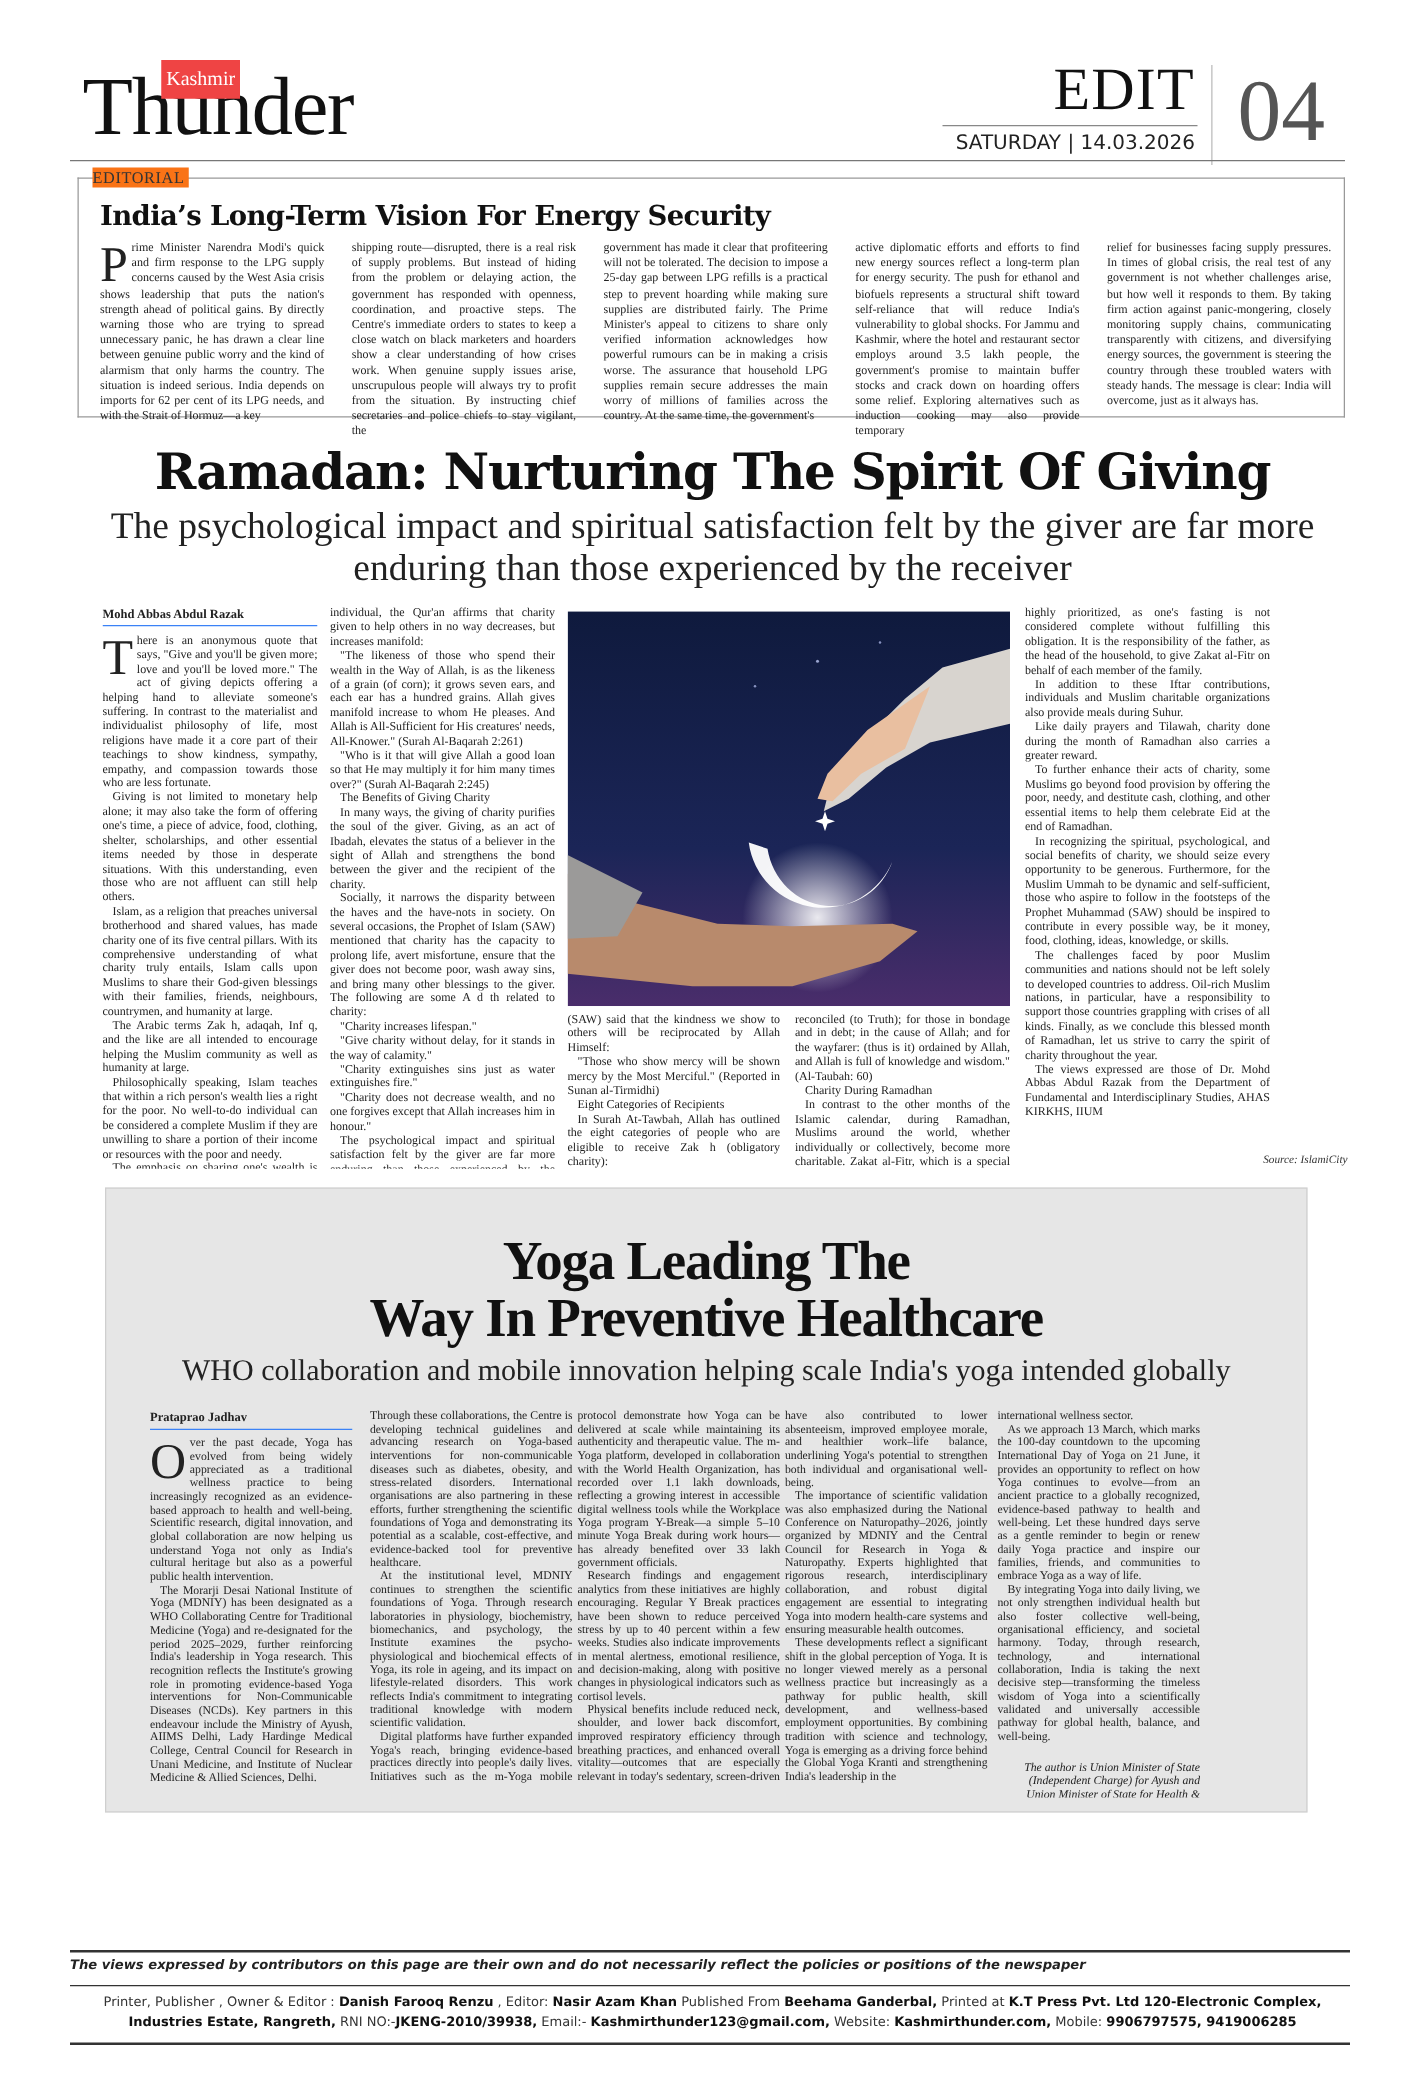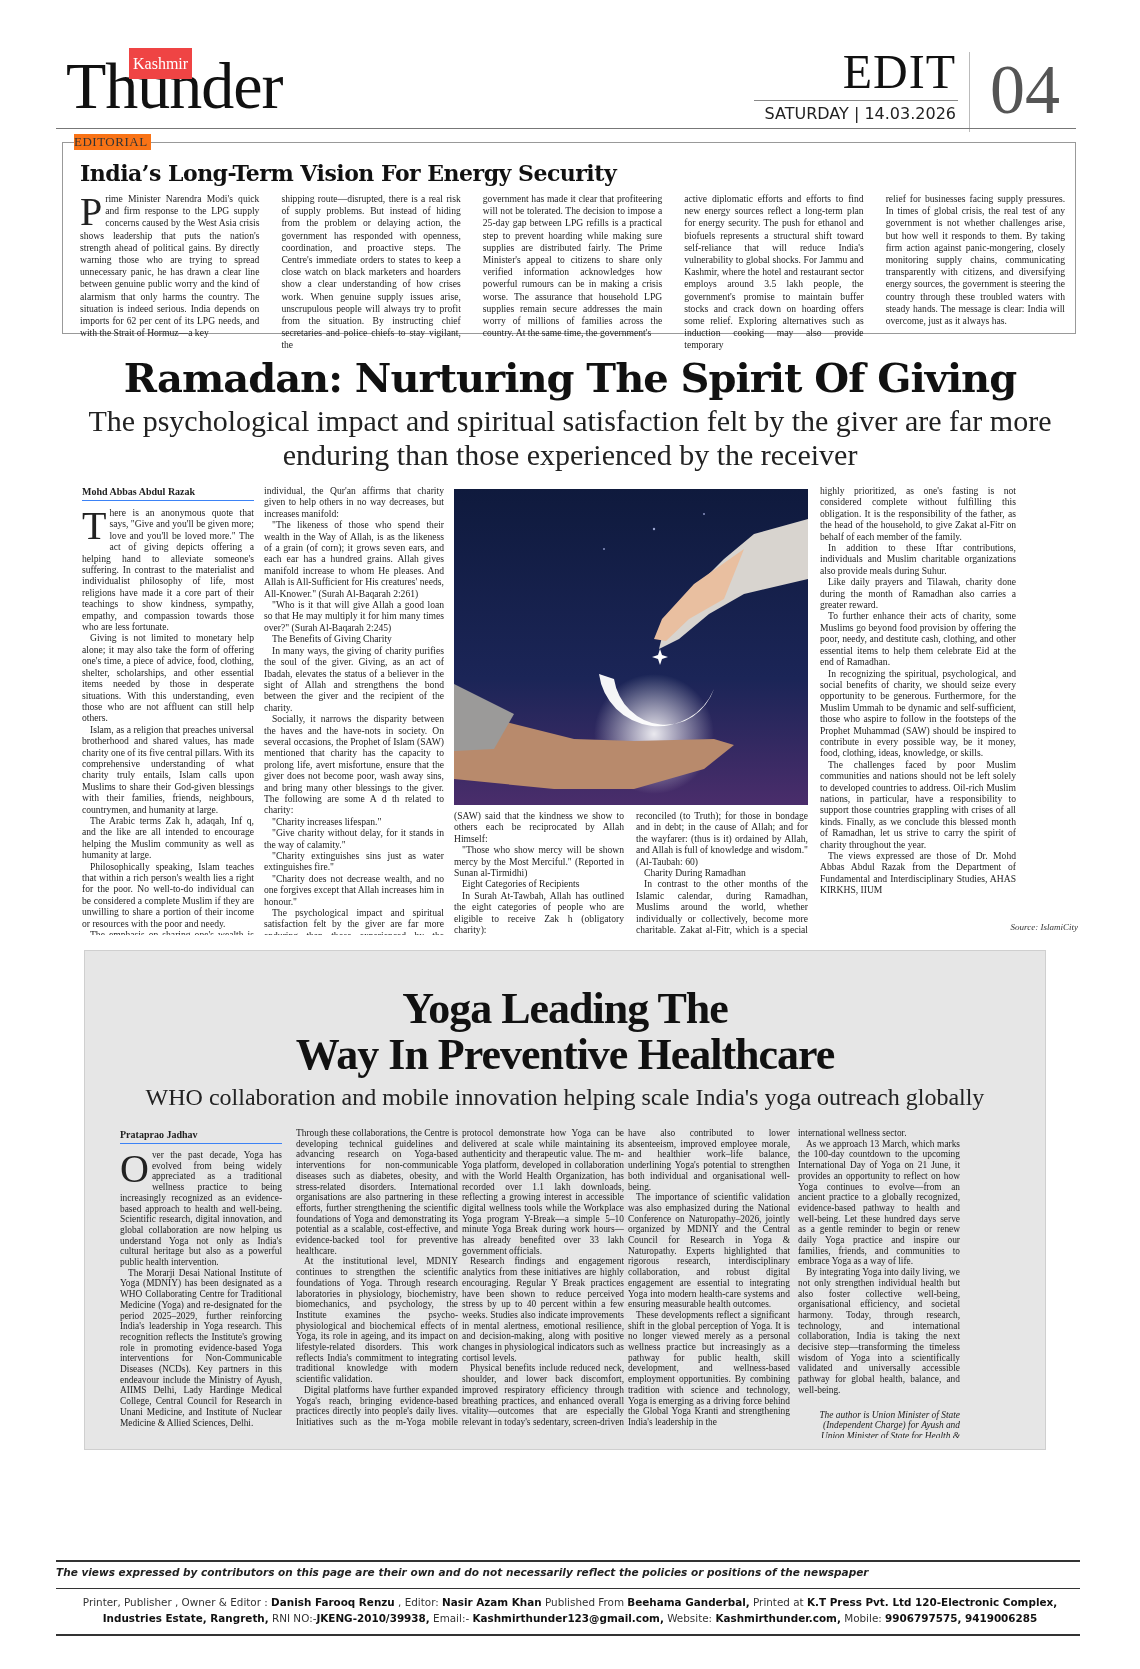--- a/index.html
+++ b/index.html
@@ -138,21 +138,21 @@
     <circle cx="200" cy="245" r="60" fill="url(#glow)"></circle>
 
     <path d="M206 160 L208 166 L214 168 L208 170 L206 176 L204 170 L198 168 L204 166 Z" fill="#ffffff"></path>
 
     <path d="M0 210 L40 230 L120 250 L180 252 L260 250 L280 256 L250 280 L180 300 L100 300 L0 290 Z" fill="#b88a6c"></path>
     <path d="M0 195 L60 225 L40 260 L0 262 Z" fill="#9b9a99"></path>
   </svg>
 </div>
 <div class="r-col" style="left:454px; top:810px; width:170px; height:125px;">
   <div id="r-col3">
-      <p class="noind">(SAW) said that the kindness we show to others each be reciprocated by Allah Himself:</p>
+      <p class="noind">(SAW) said that the kindness we show to others will be reciprocated by Allah Himself:</p>
       <p>"Those who show mercy will be shown mercy by the Most Merciful." (Reported in Sunan al-Tirmidhi)</p>
       <p>Eight Categories of Recipients</p>
       <p>In Surah At-Tawbah, Allah has outlined the eight categories of people who are eligible to receive Zak h (obligatory charity):</p>
     </div>
 </div>
 <div class="r-col" style="left:636px; top:810px; width:172px; height:125px;">
   <div id="r-col4">
       <p class="noind">reconciled (to Truth); for those in bondage and in debt; in the cause of Allah; and for the wayfarer: (thus is it) ordained by Allah, and Allah is full of knowledge and wisdom." (Al-Taubah: 60)</p>
       <p>Charity During Ramadhan</p>
       <p>In contrast to the other months of the Islamic calendar, during Ramadhan, Muslims around the world, whether individually or collectively, become more charitable. Zakat al-Fitr, which is a special form of charity given exclusively during the fasting month, becomes</p>
@@ -169,21 +169,21 @@
       <p>The views expressed are those of Dr. Mohd Abbas Abdul Razak from the Department of Fundamental and Interdisciplinary Studies, AHAS KIRKHS, IIUM</p>
     </div>
 </div>
 <span class="source">Source: IslamiCity</span>
 
 <div class="yoga-box"></div>
 <h1 class="y-headline">
   <span>Yoga Leading The</span><br>
   <span>Way In Preventive Healthcare</span>
 </h1>
-<div class="y-deck">WHO collaboration and mobile innovation helping scale India's yoga outreach globally</div>
+<div class="y-deck">WHO collaboration and mobile innovation helping scale India's yoga intended globally</div>
 
 <div class="y-col" style="left:120px; top:1128px; width:162px; height:300px;">
   <div class="byline">Prataprao Jadhav</div>
   <div id="y-col1">
       <p class="noind"><span class="drop">O</span>ver the past decade, Yoga has evolved from being widely appreciated as a traditional wellness practice to being increasingly recognized as an evidence-based approach to health and well-being. Scientific research, digital innovation, and global collaboration are now helping us understand Yoga not only as India's cultural heritage but also as a powerful public health intervention.</p>
       <p>The Morarji Desai National Institute of Yoga (MDNIY) has been designated as a WHO Collaborating Centre for Traditional Medicine (Yoga) and re-designated for the period 2025–2029, further reinforcing India's leadership in Yoga research. This recognition reflects the Institute's growing role in promoting evidence-based Yoga interventions for Non-Communicable Diseases (NCDs). Key partners in this endeavour include the Ministry of Ayush, AIIMS Delhi, Lady Hardinge Medical College, Central Council for Research in Unani Medicine, and Institute of Nuclear Medicine &amp; Allied Sciences, Delhi.</p>
     </div>
 </div>
 <div class="y-col" style="left:296px; top:1128px; width:162px; height:300px;">
   <div id="y-col2">

